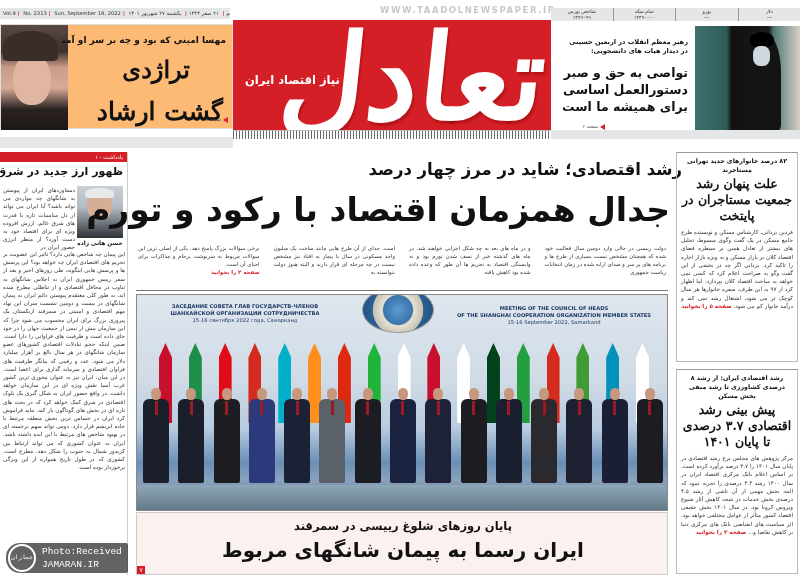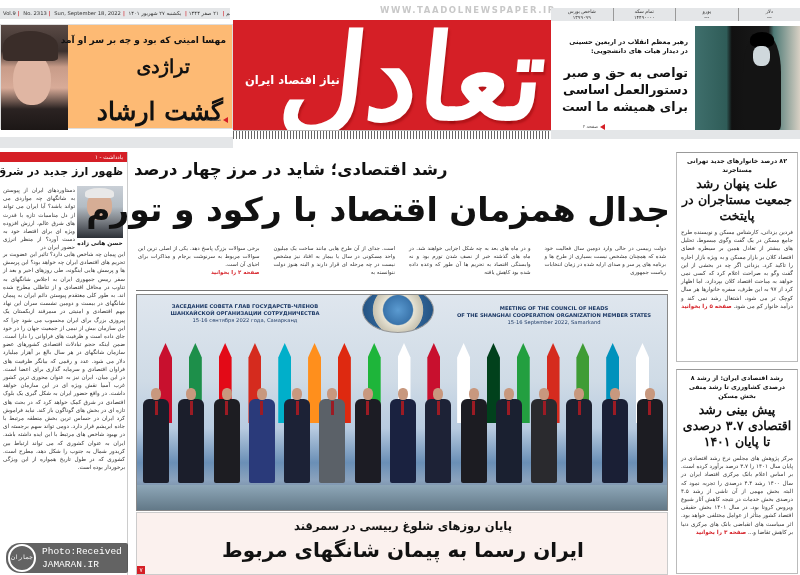--- a/index.html
+++ b/index.html
@@ -23,21 +23,21 @@
   .ruler { position: absolute; left: 233px; top: 130px; width: 318px; height: 9px; background: repeating-linear-gradient(90deg, #666 0 1px, #fff 1px 3px); border-top: 1px solid #bbb; }
   .ruler-tag { position: absolute; left: 551px; top: 130px; width: 249px; height: 9px; background: #e4e6e8; }
   .ruler-tag-left { position: absolute; left: 0; top: 137px; width: 233px; height: 11px; background: #e4e6e8; }
 
   
   .teaser-left { position: absolute; left: 0; top: 24px; width: 233px; height: 105px; background: #fdba74; border: 1px solid #ddd; }
   .teaser-left .photo { position: absolute; left: 0; top: 0; width: 67px; height: 105px; background: linear-gradient(180deg, #5a4a45 0%, #3b302d 25%, #c89c89 40%, #d8ab98 60%, #2b2322 80%, #1c1716 100%); }
   .teaser-left .photo::before { content: ""; position: absolute; left: 12px; top: 28px; width: 38px; height: 52px; border-radius: 50% 50% 45% 45%; background: #e0b6a3; }
   .teaser-left .photo::after { content: ""; position: absolute; left: 2px; top: 6px; width: 55px; height: 30px; border-radius: 50% 50% 10% 10%; background: #3a2d29; }
   .teaser-left .kicker { position: absolute; right: 6px; top: 10px; font-size: 9px; font-weight: bold; direction: rtl; white-space: nowrap; }
-  .teaser-left .head1 { position: absolute; right: 42px; top: 30px; font-size: 19px; font-weight: bold; direction: rtl; white-space: nowrap; font-family: "DejaVu Serif", serif; }
+  .teaser-left .head1 { position: absolute; right: 42px; top: 30px; font-size: 24px; font-weight: bold; direction: rtl; white-space: nowrap; font-family: "DejaVu Serif", serif; }
   .teaser-left .head2 { position: absolute; right: 9px; top: 57px; font-size: 25px; font-weight: bold; direction: rtl; white-space: nowrap; font-family: "DejaVu Serif", serif; margin-top: 15px; }
   .teaser-left .pageref { position: absolute; right: 4px; top: 92px; font-size: 4.5px; color: #555; direction: rtl; }
   .redtri { display: inline-block; width: 0; height: 0; border-top: 3px solid transparent; border-bottom: 3px solid transparent; border-right: 5px solid #d51f26; vertical-align: middle; margin-left: 2px; }
 
   
   .teaser-right { position: absolute; left: 553px; top: 24px; width: 247px; height: 105px; background: #fff; }
   .teaser-right .kicker { position: absolute; right: 112px; top: 14px; font-size: 6.6px; font-weight: bold; direction: rtl; text-align: right; line-height: 9px; width: 120px; }
   .teaser-right .head { position: absolute; right: 112px; top: 40px; font-size: 12.5px; font-weight: bold; direction: rtl; text-align: right; line-height: 17px; width: 130px; }
   .teaser-right .pageref { position: absolute; right: 195px; top: 100px; font-size: 4.5px; color: #555; direction: rtl; white-space: nowrap; }
   .teaser-right .photo { position: absolute; right: 0; top: 2px; width: 105px; height: 104px; background: linear-gradient(90deg, #3f6f6c 0%, #2f5c58 30%, #111 35%, #1a1a1a 70%, #4e7a76 75%, #d8d0c4 100%); }
@@ -66,21 +66,21 @@
   .right-col { position: absolute; left: 676px; top: 152px; width: 122px; height: 423px; }
   .rbox { border: 1px solid #bbb; border-top: 1px solid #999; padding: 3px 4px; }
   .rbox .kicker { font-size: 6.3px; font-weight: bold; text-align: center; direction: rtl; line-height: 9px; }
   .rbox .head { font-size: 12.5px; font-weight: bold; text-align: center; direction: rtl; line-height: 16px; margin: 2px 0 4px; font-family: "DejaVu Serif", serif; }
   .rbox .more { color: #d51f26; font-weight: bold; }
   .rbox1 { height: 210px; }
   .rbox2 { height: 205px; margin-top: 7px; }
 
   
   .center { position: absolute; left: 134px; top: 152px; width: 536px; height: 423px; }
-  .center .kicker { position: absolute; left: 0; width: 536px; top: 8px; text-align: left; font-size: 16.5px; font-weight: bold; direction: rtl; font-family: "DejaVu Sans", sans-serif; }
+  .center .kicker { position: absolute; left: 12px; width: 536px; top: 8px; text-align: right; font-size: 16.5px; font-weight: bold; direction: rtl; font-family: "DejaVu Sans", sans-serif; }
   .center .headline { position: absolute; left: 0; width: 536px; top: 38px; text-align: center; font-size: 33px; font-weight: bold; direction: rtl; letter-spacing: -1px; font-family: "DejaVu Sans", sans-serif; white-space: nowrap; }
   .center .cols { position: absolute; left: 4px; top: 92px; width: 528px; display: flex; flex-direction: row-reverse; gap: 14px; }
   .center .cols .body-text { flex: 1; font-size: 5.4px; line-height: 8px; }
   .center .cols .more { color: #d51f26; font-weight: bold; }
   .center .rule { position: absolute; left: 2px; top: 138px; width: 532px; height: 1px; background: #777; }
 
   .photo-main { position: absolute; left: 2px; top: 142px; width: 532px; height: 217px; background: linear-gradient(180deg, #dfe6ee 0%, #cfdbe6 40%, #b8cbe0 62%, #6a8fb6 78%, #8aa2bd 86%, #586d80 100%); overflow: hidden; border: 1px solid #888; }
   .photo-main .emblem { position: absolute; left: 225px; top: -8px; width: 72px; height: 46px; border-radius: 50%; background: radial-gradient(circle, #5b9bd1 0%, #3a74ab 35%, #e6e2d3 38%, #c7c2b0 60%, #2c5f92 62%, #1e4b78 100%); border: 1px solid #999; }
   .photo-main .ru { position: absolute; left: 28px; top: 8px; width: 160px; font-size: 5.2px; font-weight: bold; color: #1e3a66; text-align: center; line-height: 7px; }
   .photo-main .en { position: absolute; left: 312px; top: 10px; width: 210px; font-size: 5.2px; font-weight: bold; color: #1e3a66; text-align: center; line-height: 7px; }

